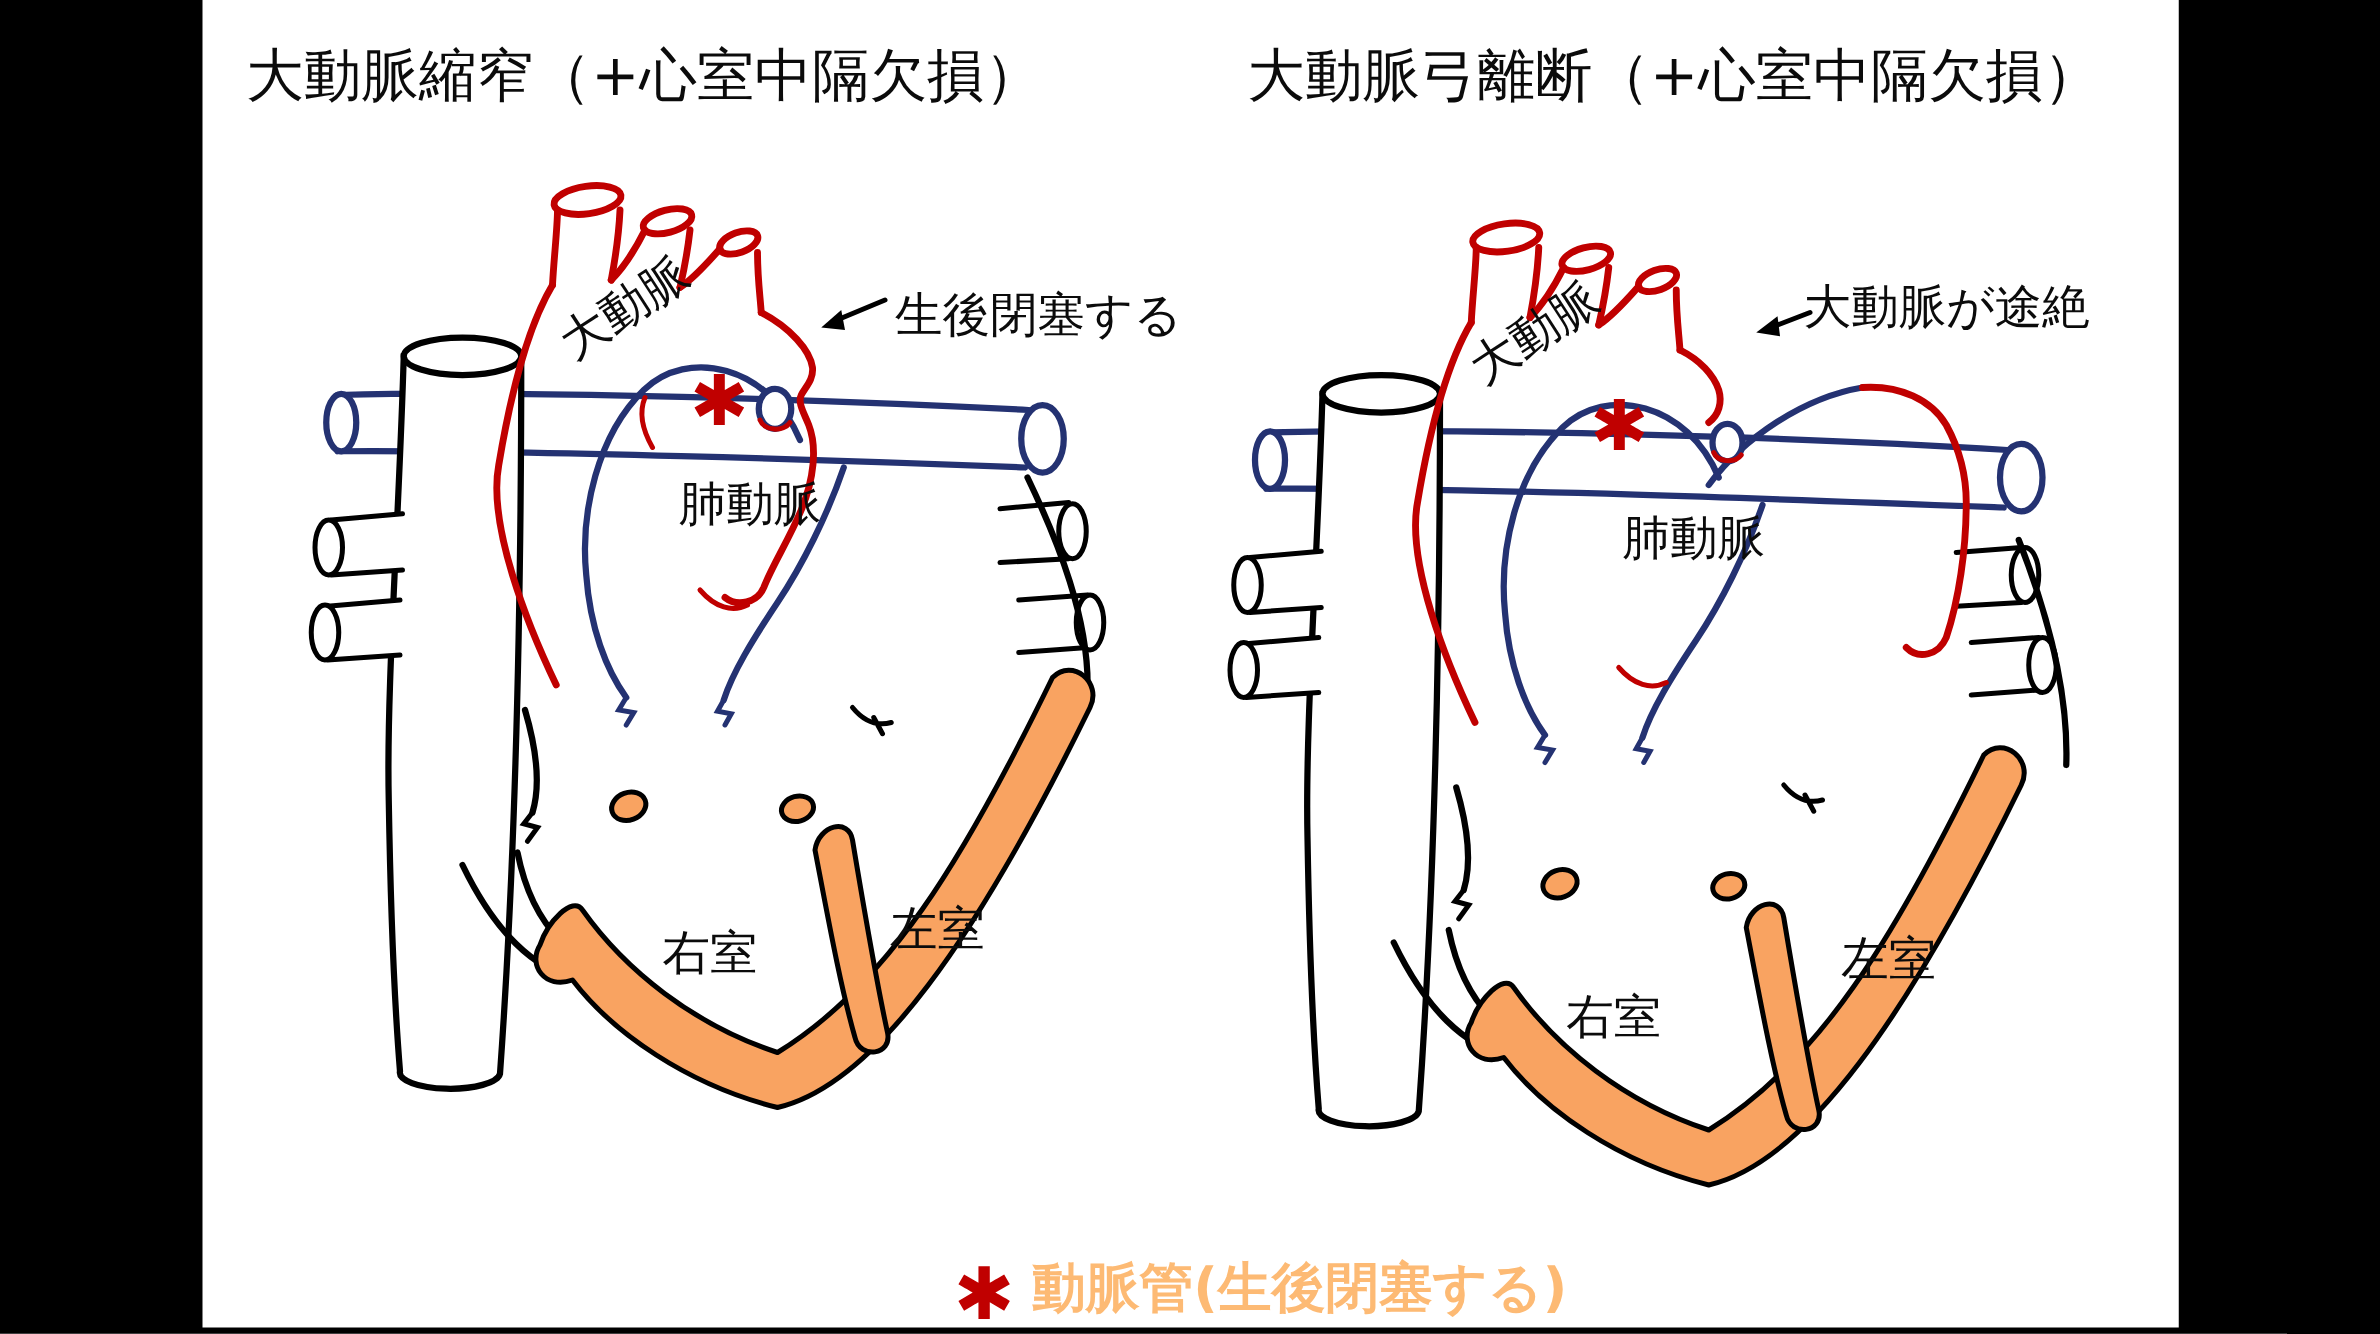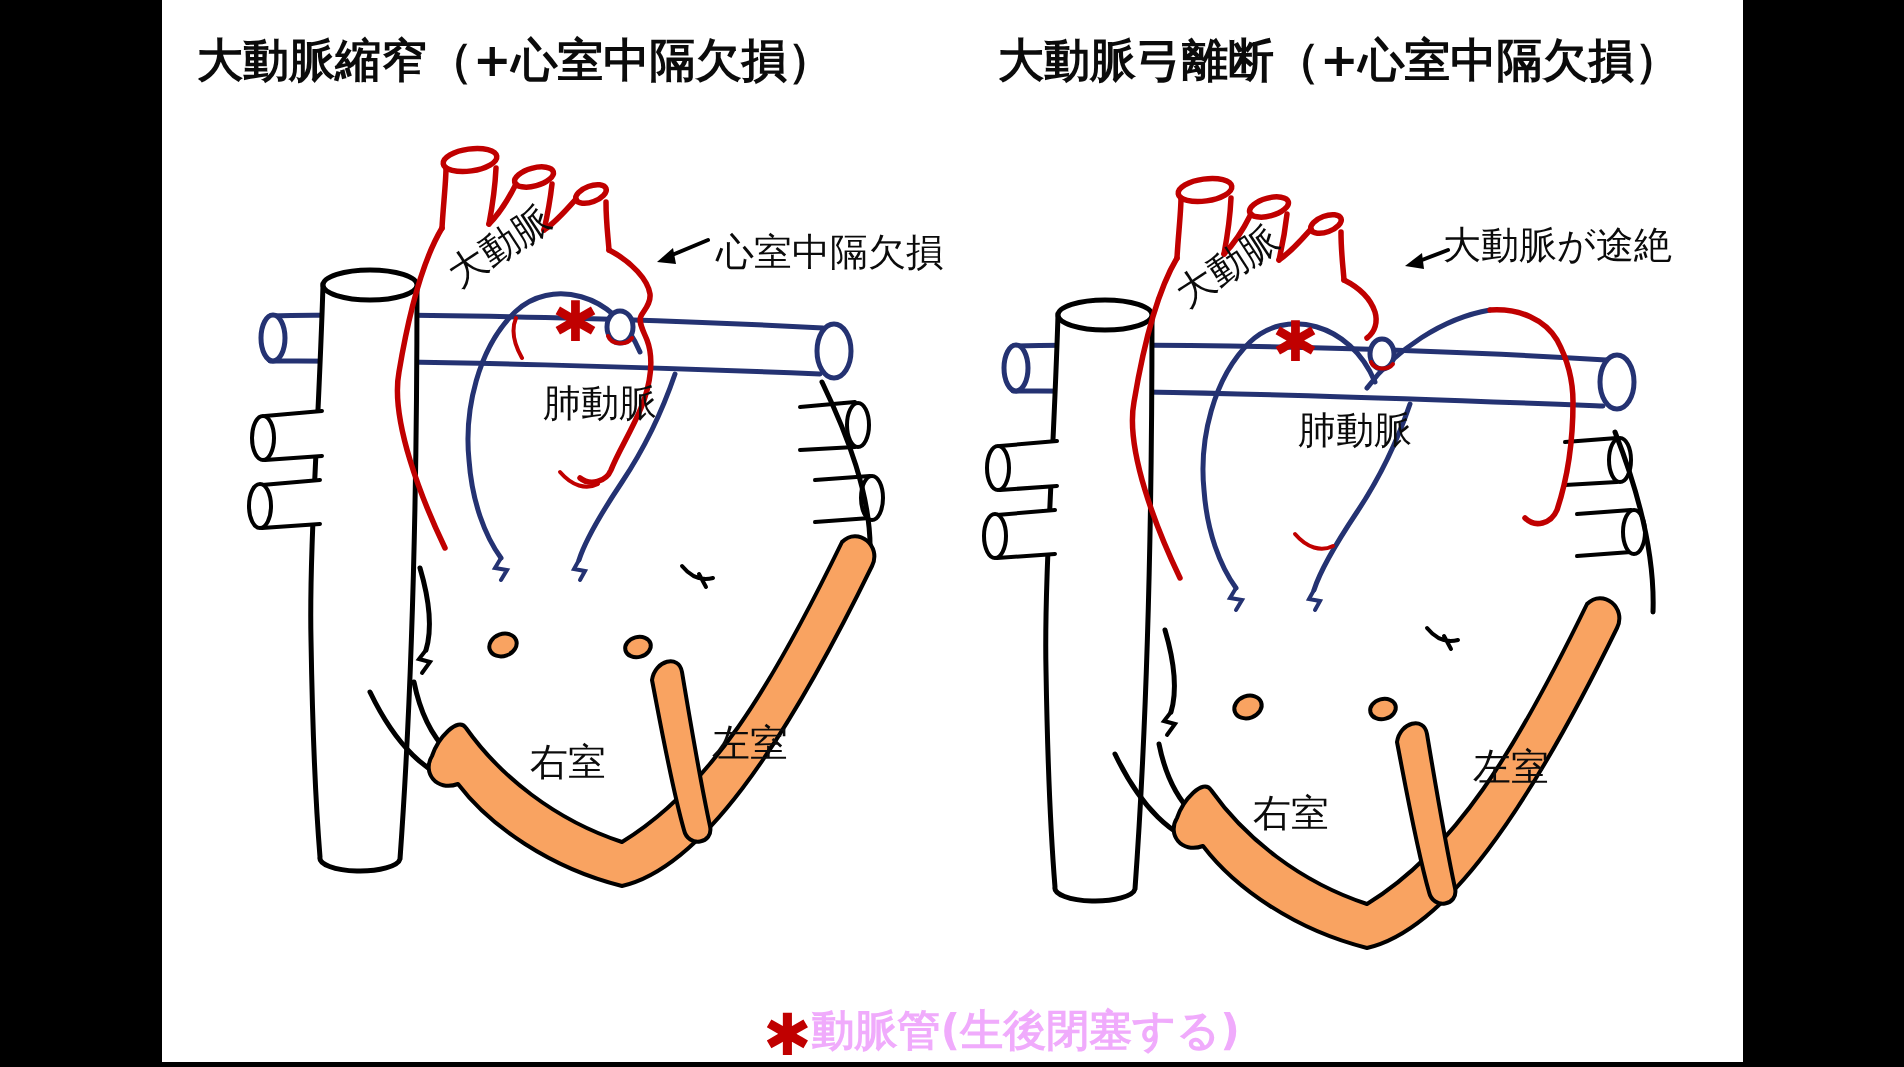--- a/index.html
+++ b/index.html
@@ -2,28 +2,28 @@
 <html style="--aorta: #c00000; --pulmonary: #243272; --ventricle_wall: #f9a361; --outline: #000000; --background: #000000; --panel: #ffffff;"><head>
 <meta charset="utf-8">
 <style>
   html,body{margin:0;padding:0;}
   body{
     width:1904px;height:1067px;position:relative;overflow:hidden;
     background:#000;
     font-family:"DejaVu Sans","Liberation Sans",sans-serif;
   }
   .panel{position:absolute;left:162px;top:0;width:1581px;height:1062px;background:#fff;}
-  .title{position:absolute;font-size:46px;font-weight:700;color:#0b0b0b;white-space:nowrap;letter-spacing:0px;}
+  .title{position:absolute;font-size:46px;font-weight:400;color:#0b0b0b;white-space:nowrap;letter-spacing:0px;}
   .lbl{position:absolute;font-size:38px;font-weight:500;color:#0b0b0b;white-space:nowrap;}
   .rot{transform:rotate(-33deg);transform-origin:left center;}
   .ast{position:absolute;font-weight:700;color:var(--aorta,#c00000);line-height:1;}
   .ast.small{font-size:56px;}
   .legend{position:absolute;left:763px;top:1002px;display:flex;align-items:flex-start;}
   .legend .mark{font-size:58px;font-weight:700;color:var(--aorta,#c00000);line-height:1;margin-top:4px;}
-  .legend .txt{font-size:43px;font-weight:600;color:#f0abfc;margin-left:0;white-space:nowrap;}
+  .legend .txt{font-size:43px;font-weight:600;color:#fdba74;margin-left:14px;white-space:nowrap;}
   svg{position:absolute;overflow:visible;}
   .k {stroke:#000;stroke-width:5;fill:none;stroke-linecap:round;}
   .k4{stroke:#000;stroke-width:4;fill:none;stroke-linecap:round;}
   .r {stroke:var(--aorta,#c00000);stroke-width:5.5;fill:none;stroke-linecap:round;}
   .r4{stroke:var(--aorta,#c00000);stroke-width:4;fill:none;stroke-linecap:round;}
   .n {stroke:var(--pulmonary,#243272);stroke-width:5;fill:none;stroke-linecap:round;}
   .n4{stroke:var(--pulmonary,#243272);stroke-width:4;fill:none;stroke-linecap:round;}
   .wf{fill:#fff;}
   .wfk{fill:#fff;stroke:#000;stroke-width:5;}
   .wfk4{fill:#fff;stroke:#000;stroke-width:4;}
@@ -115,21 +115,21 @@
     <path class="r4" d="M390,352 C402,366 416,370 428,364"></path>
   </g>
 
   <g>
     <path class="k4" d="M538,120 L502,135" stroke-width="3"></path>
     <polygon class="ah" points="487,142 503,128 506,144"></polygon>
   </g>
 </svg>
 
 <div class="lbl rot" style="left:452px;top:252px;">大動脈</div>
-<div class="lbl" style="left:716px;top:227px;">心室中隔欠損</div>
+<div class="lbl" style="left:716px;top:227px;">生後閉塞する</div>
 <div class="lbl" style="left:543px;top:378px;">肺動脈</div>
 <div class="ast small" style="left:552px;top:294px;">✱</div>
 <div class="lbl" style="left:530px;top:737px;">右室</div>
 <div class="lbl" style="left:712px;top:718px;">左室</div>
 
 <svg style="left:905px;top:150px;" width="830" height="870" viewBox="0 0 830 870">
 
   <g>
     <path class="wf" d="M120,196 L705,208 L705,256 L120,240 Z"></path>
     <path class="n" d="M108,196 C280,192 540,200 701,210"></path>

